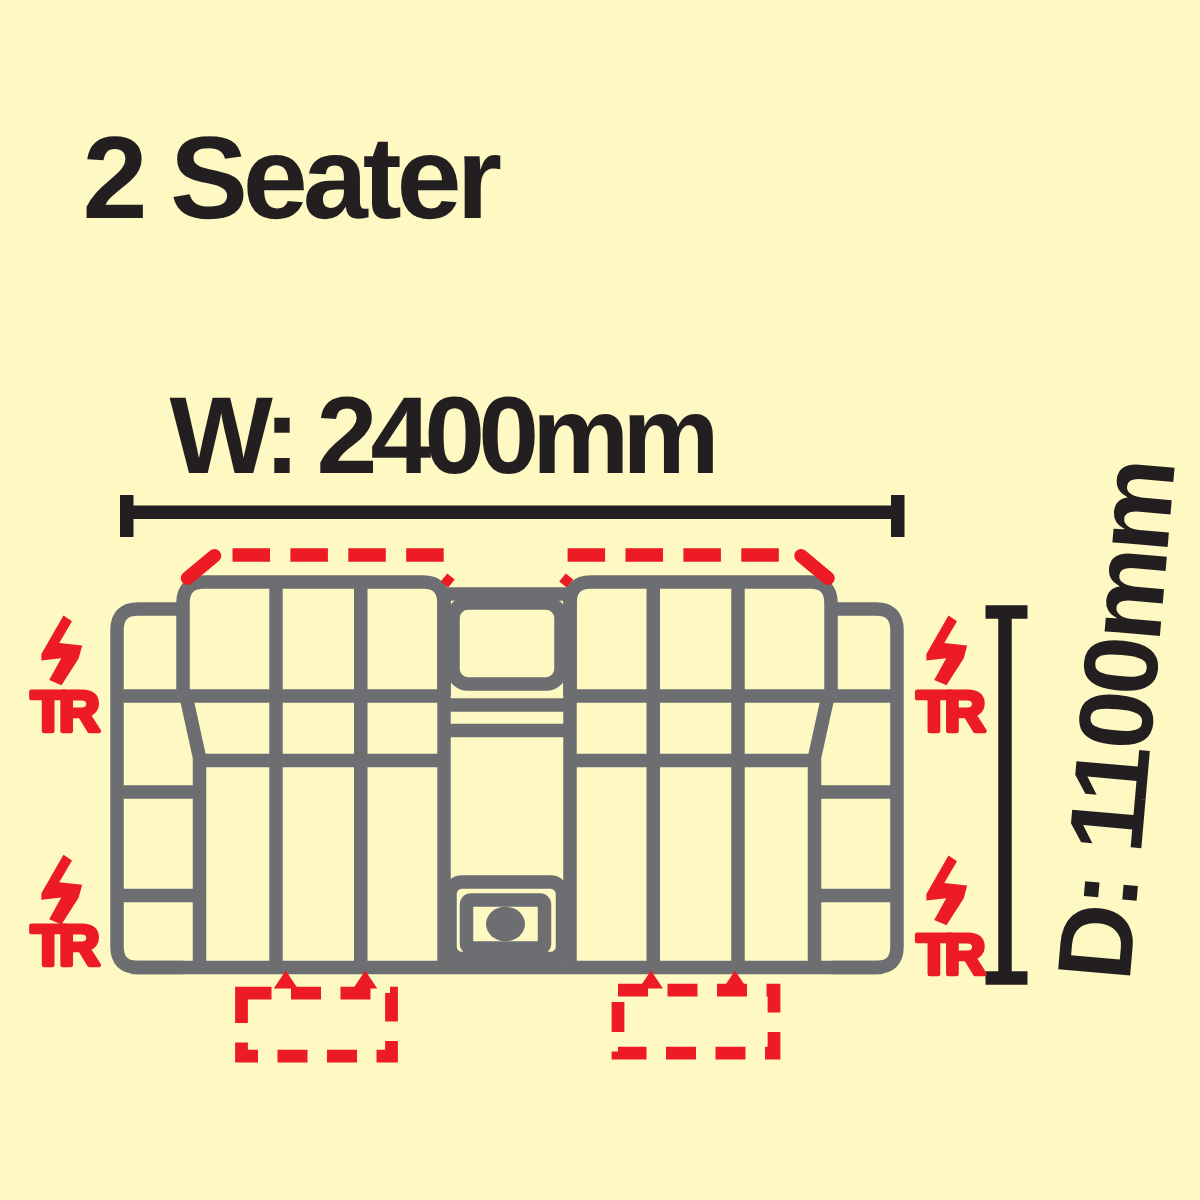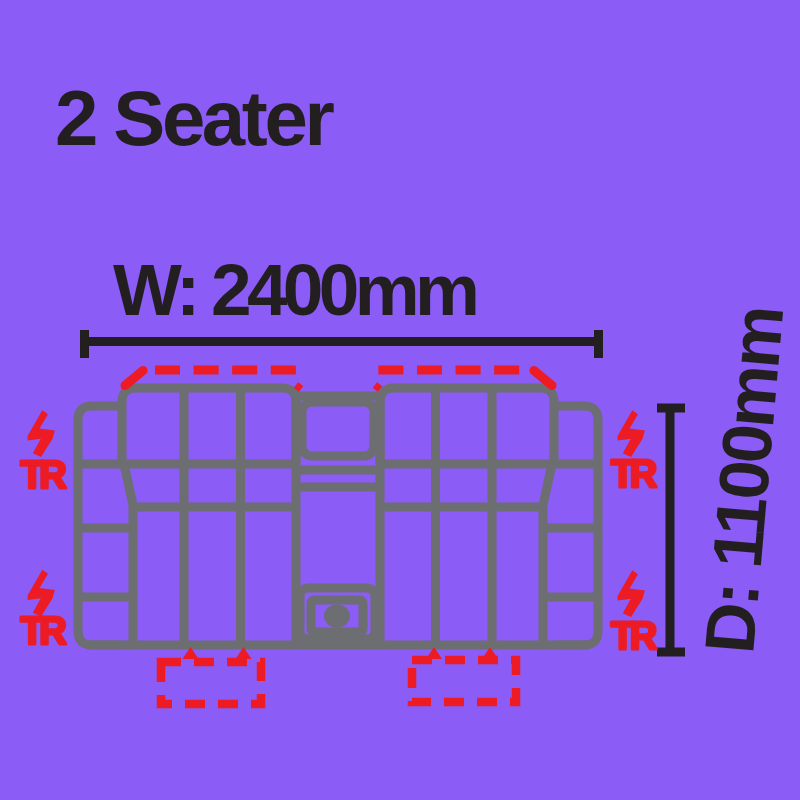--- a/index.html
+++ b/index.html
@@ -1,16 +1,16 @@
 <!DOCTYPE html>
 <html><head>
 <meta charset="utf-8">
 <style>
   html,body{margin:0;padding:0;background:#ffffff;}
-  .page{width:800px;height:800px;position:relative;background:#8b5cf6;overflow:hidden;}
+  .page{width:800px;height:800px;position:relative;background:#fef9c3;overflow:hidden;}
   svg{position:absolute;left:0;top:0;}
   text{font-family:"Liberation Sans", sans-serif;font-weight:bold;}
 </style>
 </head>
 <body>
 <div class="page">
 <svg width="800" height="800" viewBox="0 0 800 800">
 
   <text x="55" y="145" font-size="78" fill="#231f20" letter-spacing="-3.4">2 Seater</text>
 

